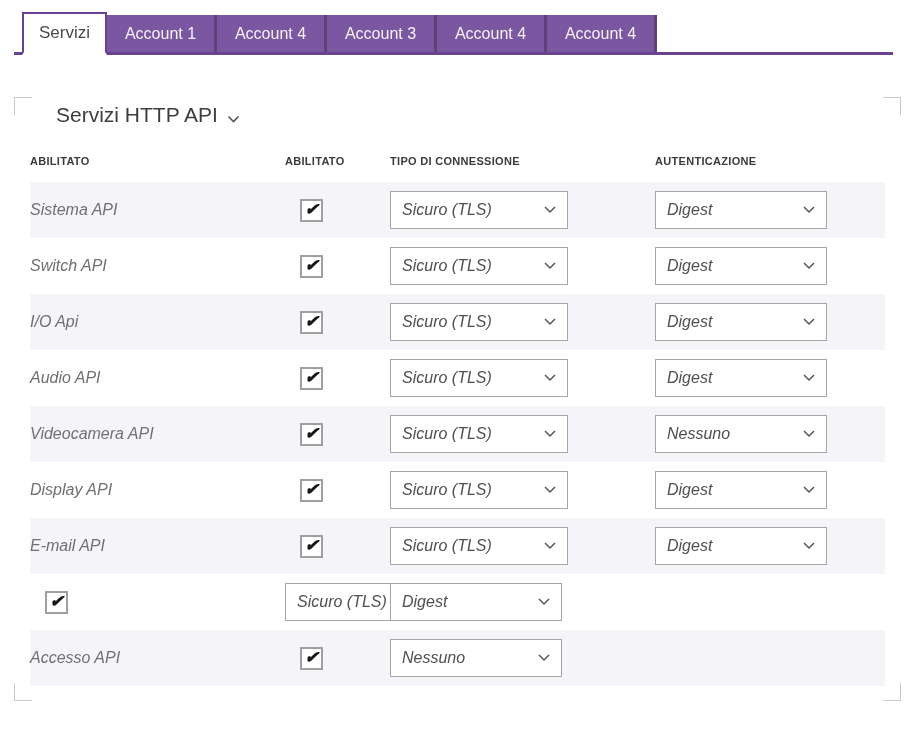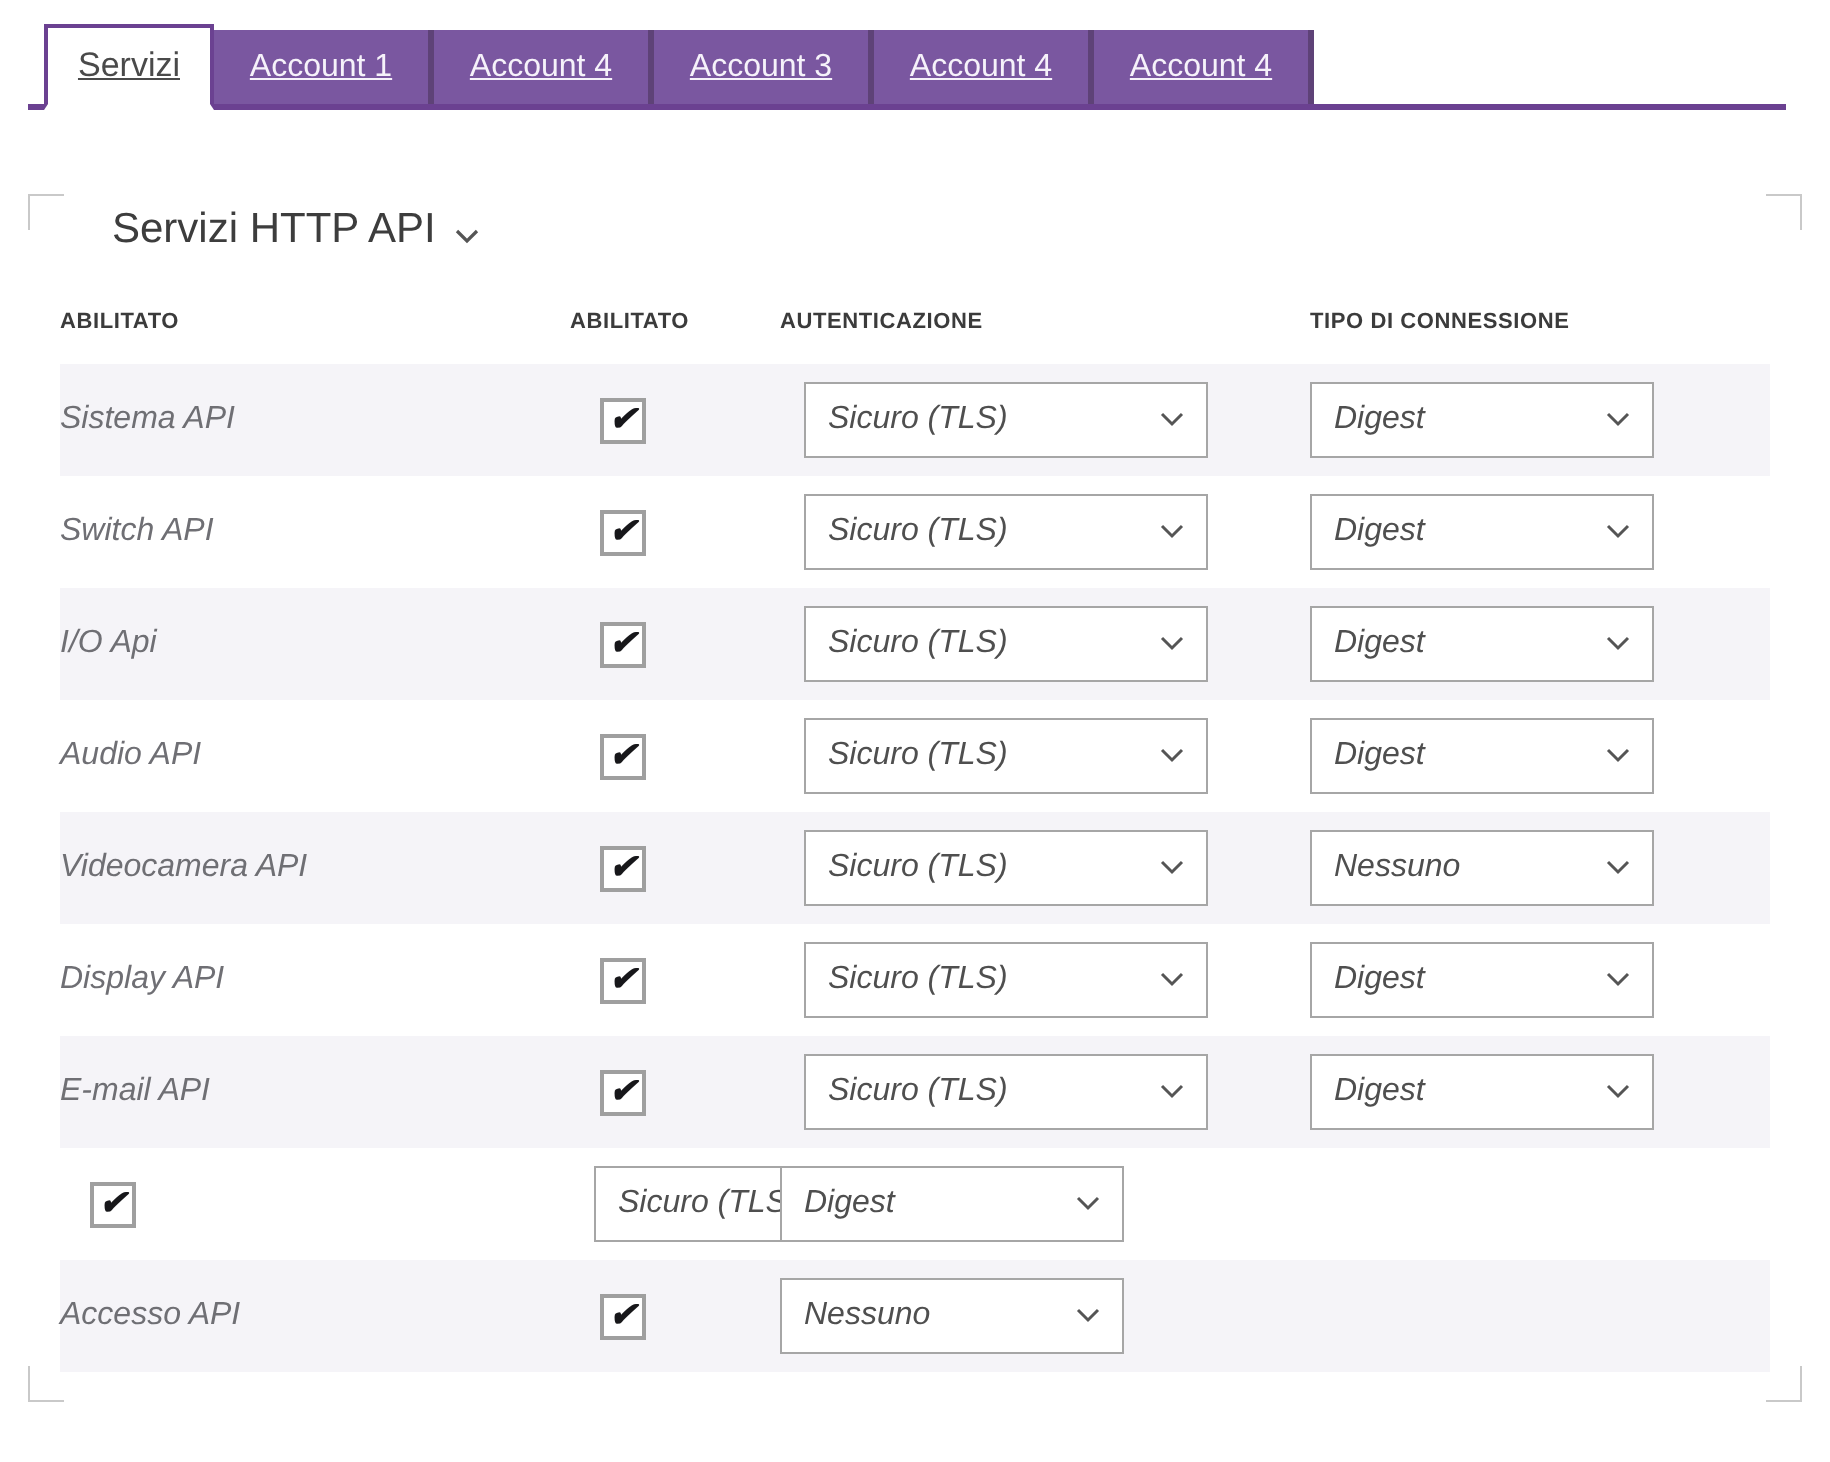--- a/index.html
+++ b/index.html
@@ -15,21 +15,21 @@
 
   
   .tabbar{
     margin:12px 22px 0 14px;
     display:flex; align-items:flex-end;
     border-bottom:3px solid var(--purple-dark);
     height:43px;
   }
   .tab{
     display:flex; align-items:center; justify-content:center;
-    cursor:pointer; user-select:none; white-space:nowrap;text-decoration:underline;
+    cursor:pointer; user-select:none; white-space:nowrap;
   }
   .tab.active{
     width:85px; height:43px; margin-left:8px; margin-bottom:-3px;
     background:#fff;
     border:2px solid var(--purple-dark);
     border-bottom:3px solid #fff;
     color:#4a4a4a; font-size:17px;
   }
   .tab.inactive{
     width:110px; height:37px; margin-left:0;
@@ -86,21 +86,21 @@
     transform:translateY(-1px);
   }
 
   .select{
     height:38px; background:#fff; border:1px solid #a6a6a6;
     display:flex; align-items:center; justify-content:space-between;
     padding:0 11px 0 11px;
     font-size:16px; color:#4f4f4f;
     cursor:pointer;
   }
-  .select.conn{ width:202px;margin-left:12px; }
+  .select.conn{ width:178px; }
   .select.auth{ width:172px; }
   .select svg{ flex:0 0 auto; margin-left:6px; }
 </style>
 </head>
 <body>
 
 <div class="tabbar">
   <div class="tab active">Servizi</div>
   <div class="tab inactive">Account 1</div>
   <div class="tab inactive">Account 4</div>
@@ -121,22 +121,22 @@
       <svg width="13" height="9" viewBox="0 0 13 9">
           <polyline points="1.5,1.5 6.5,6.5 11.5,1.5" fill="none" stroke="#555" stroke-width="1.6"></polyline>
         </svg>
     </span>
   </div>
 
   <div class="svc-table">
     <div class="thead">
       <div class="th">ABILITATO</div>
       <div class="th">ABILITATO</div>
+      <div class="th">TIPO DI CONNESSIONE</div>
       <div class="th">AUTENTICAZIONE</div>
-      <div class="th">TIPO DI CONNESSIONE</div>
     </div>
     <div class="tbody" id="tbody">
   <div class="row">
     <div class="service-label">Sistema API</div>
     <div class="cell-enabled">
       <div class="checkbox">
         <span class="mark">✔</span>
       </div>
     </div>
     <div class="cell-conn">

